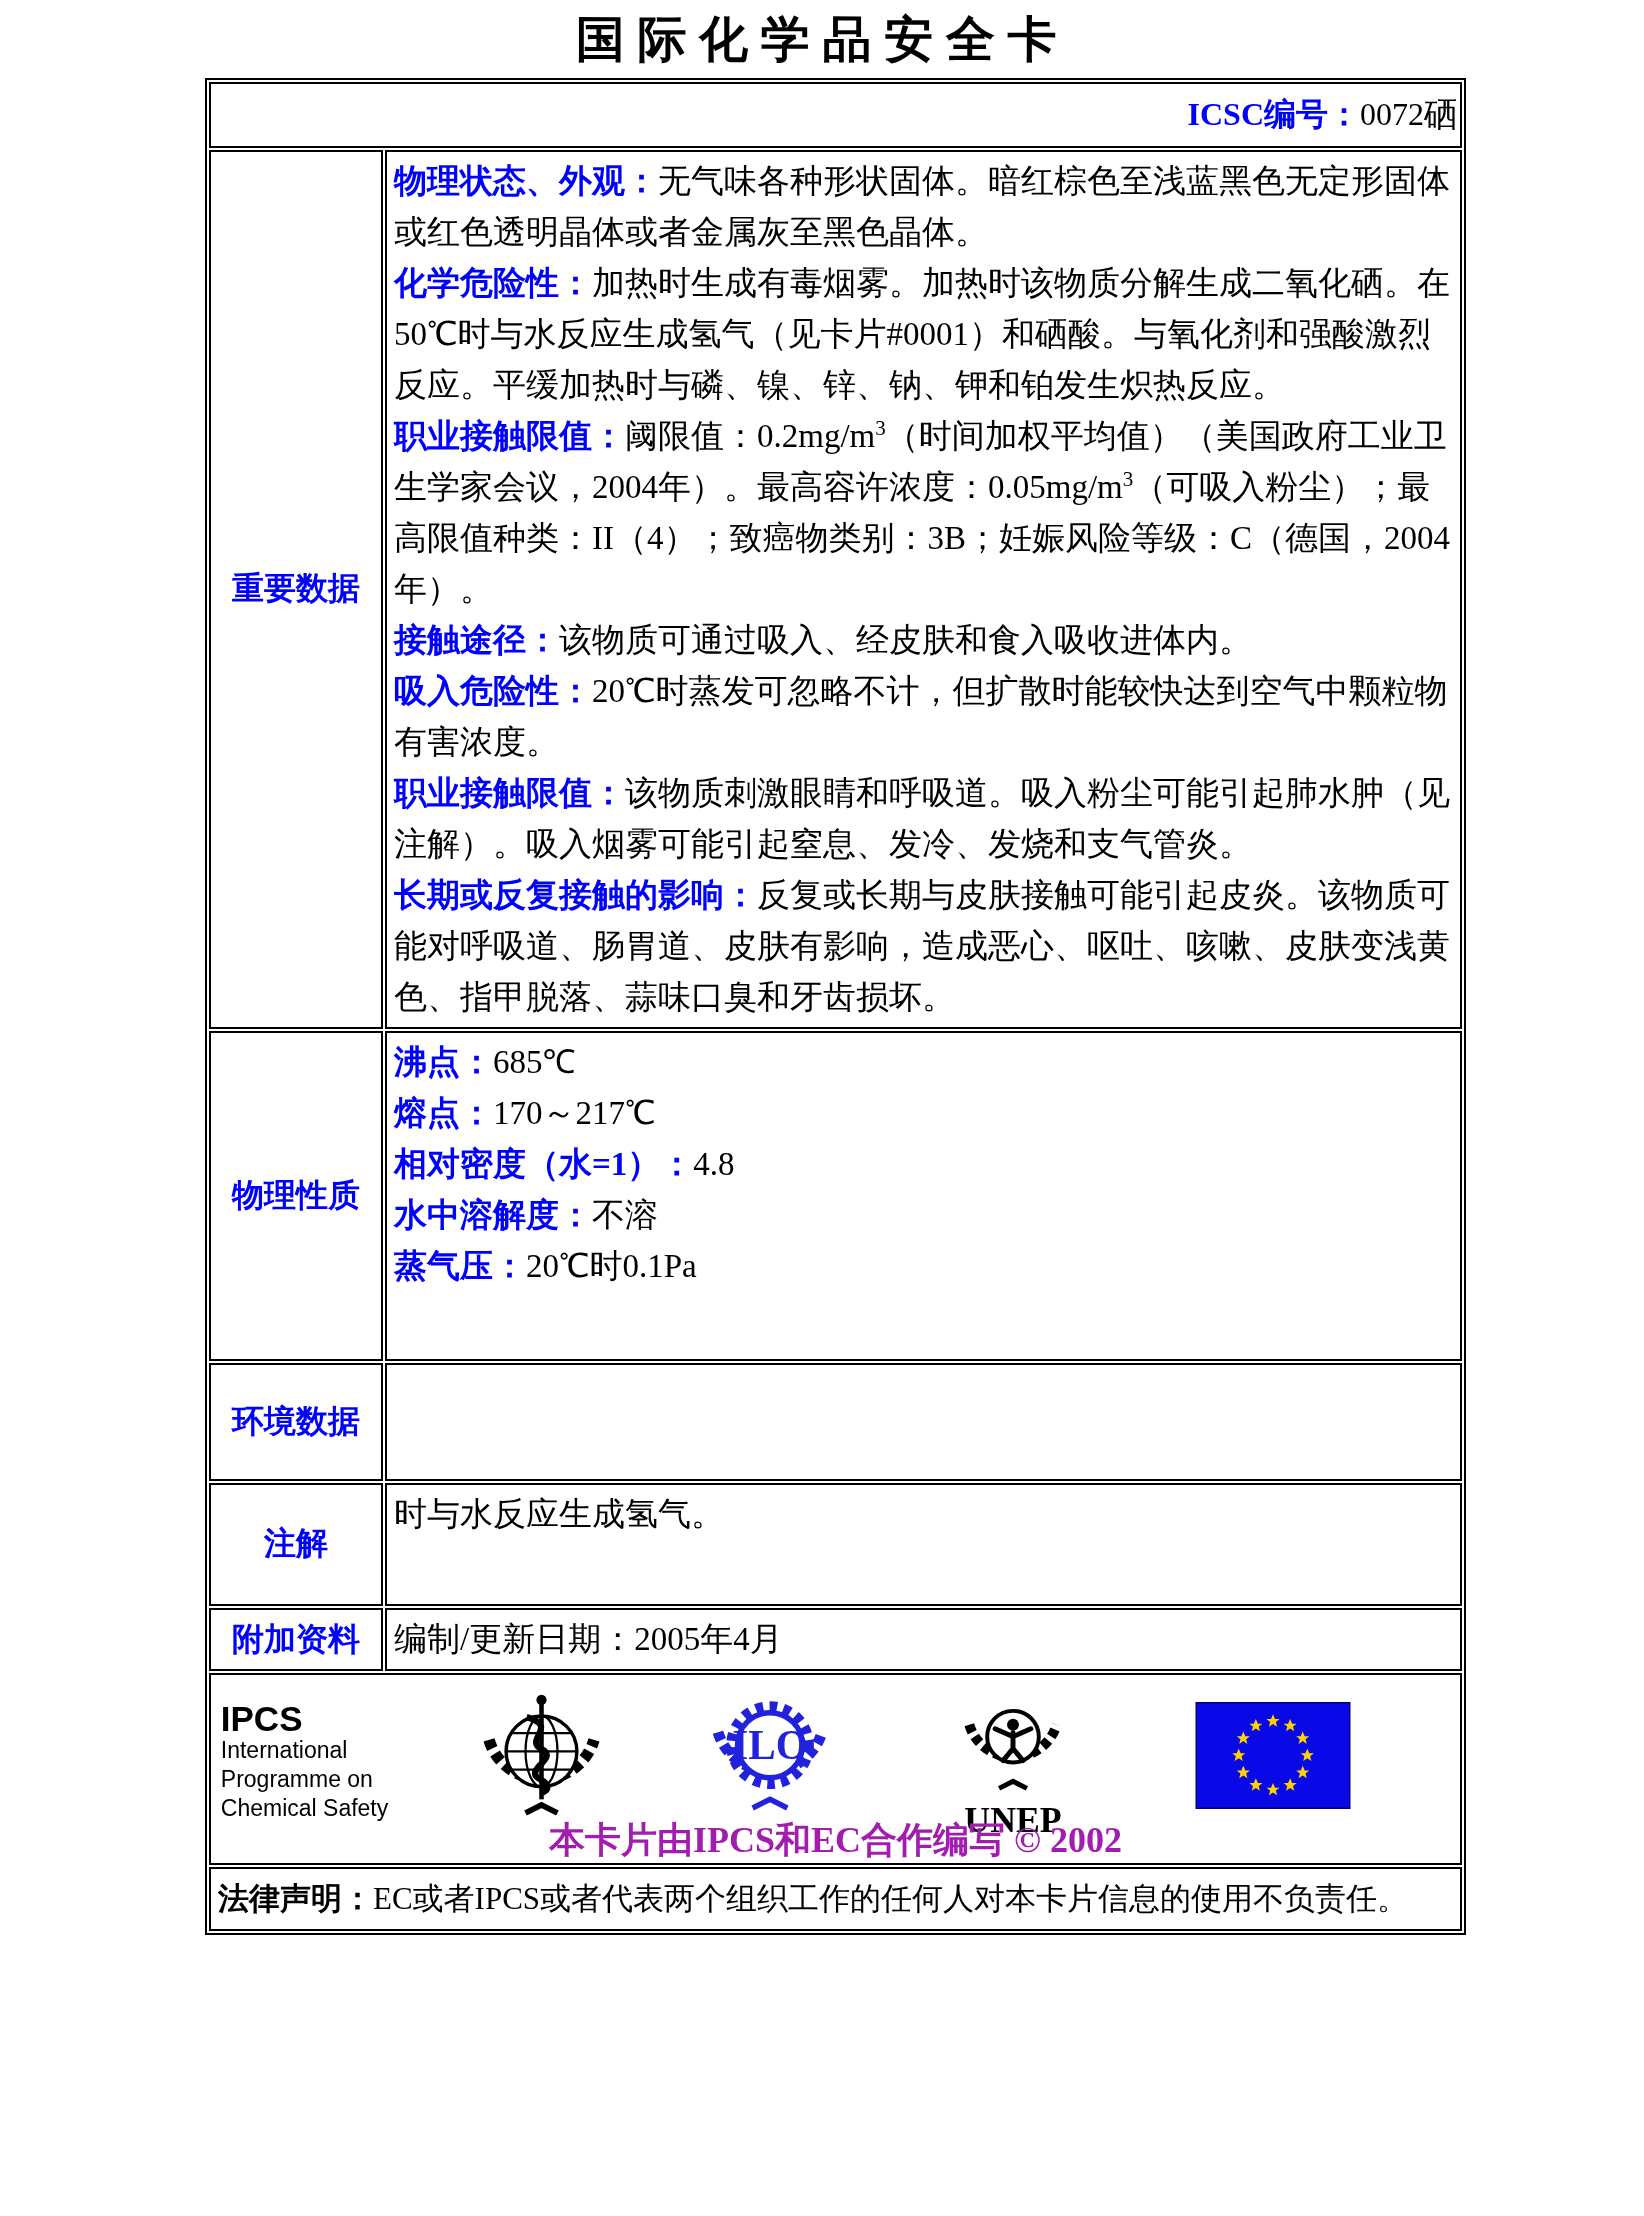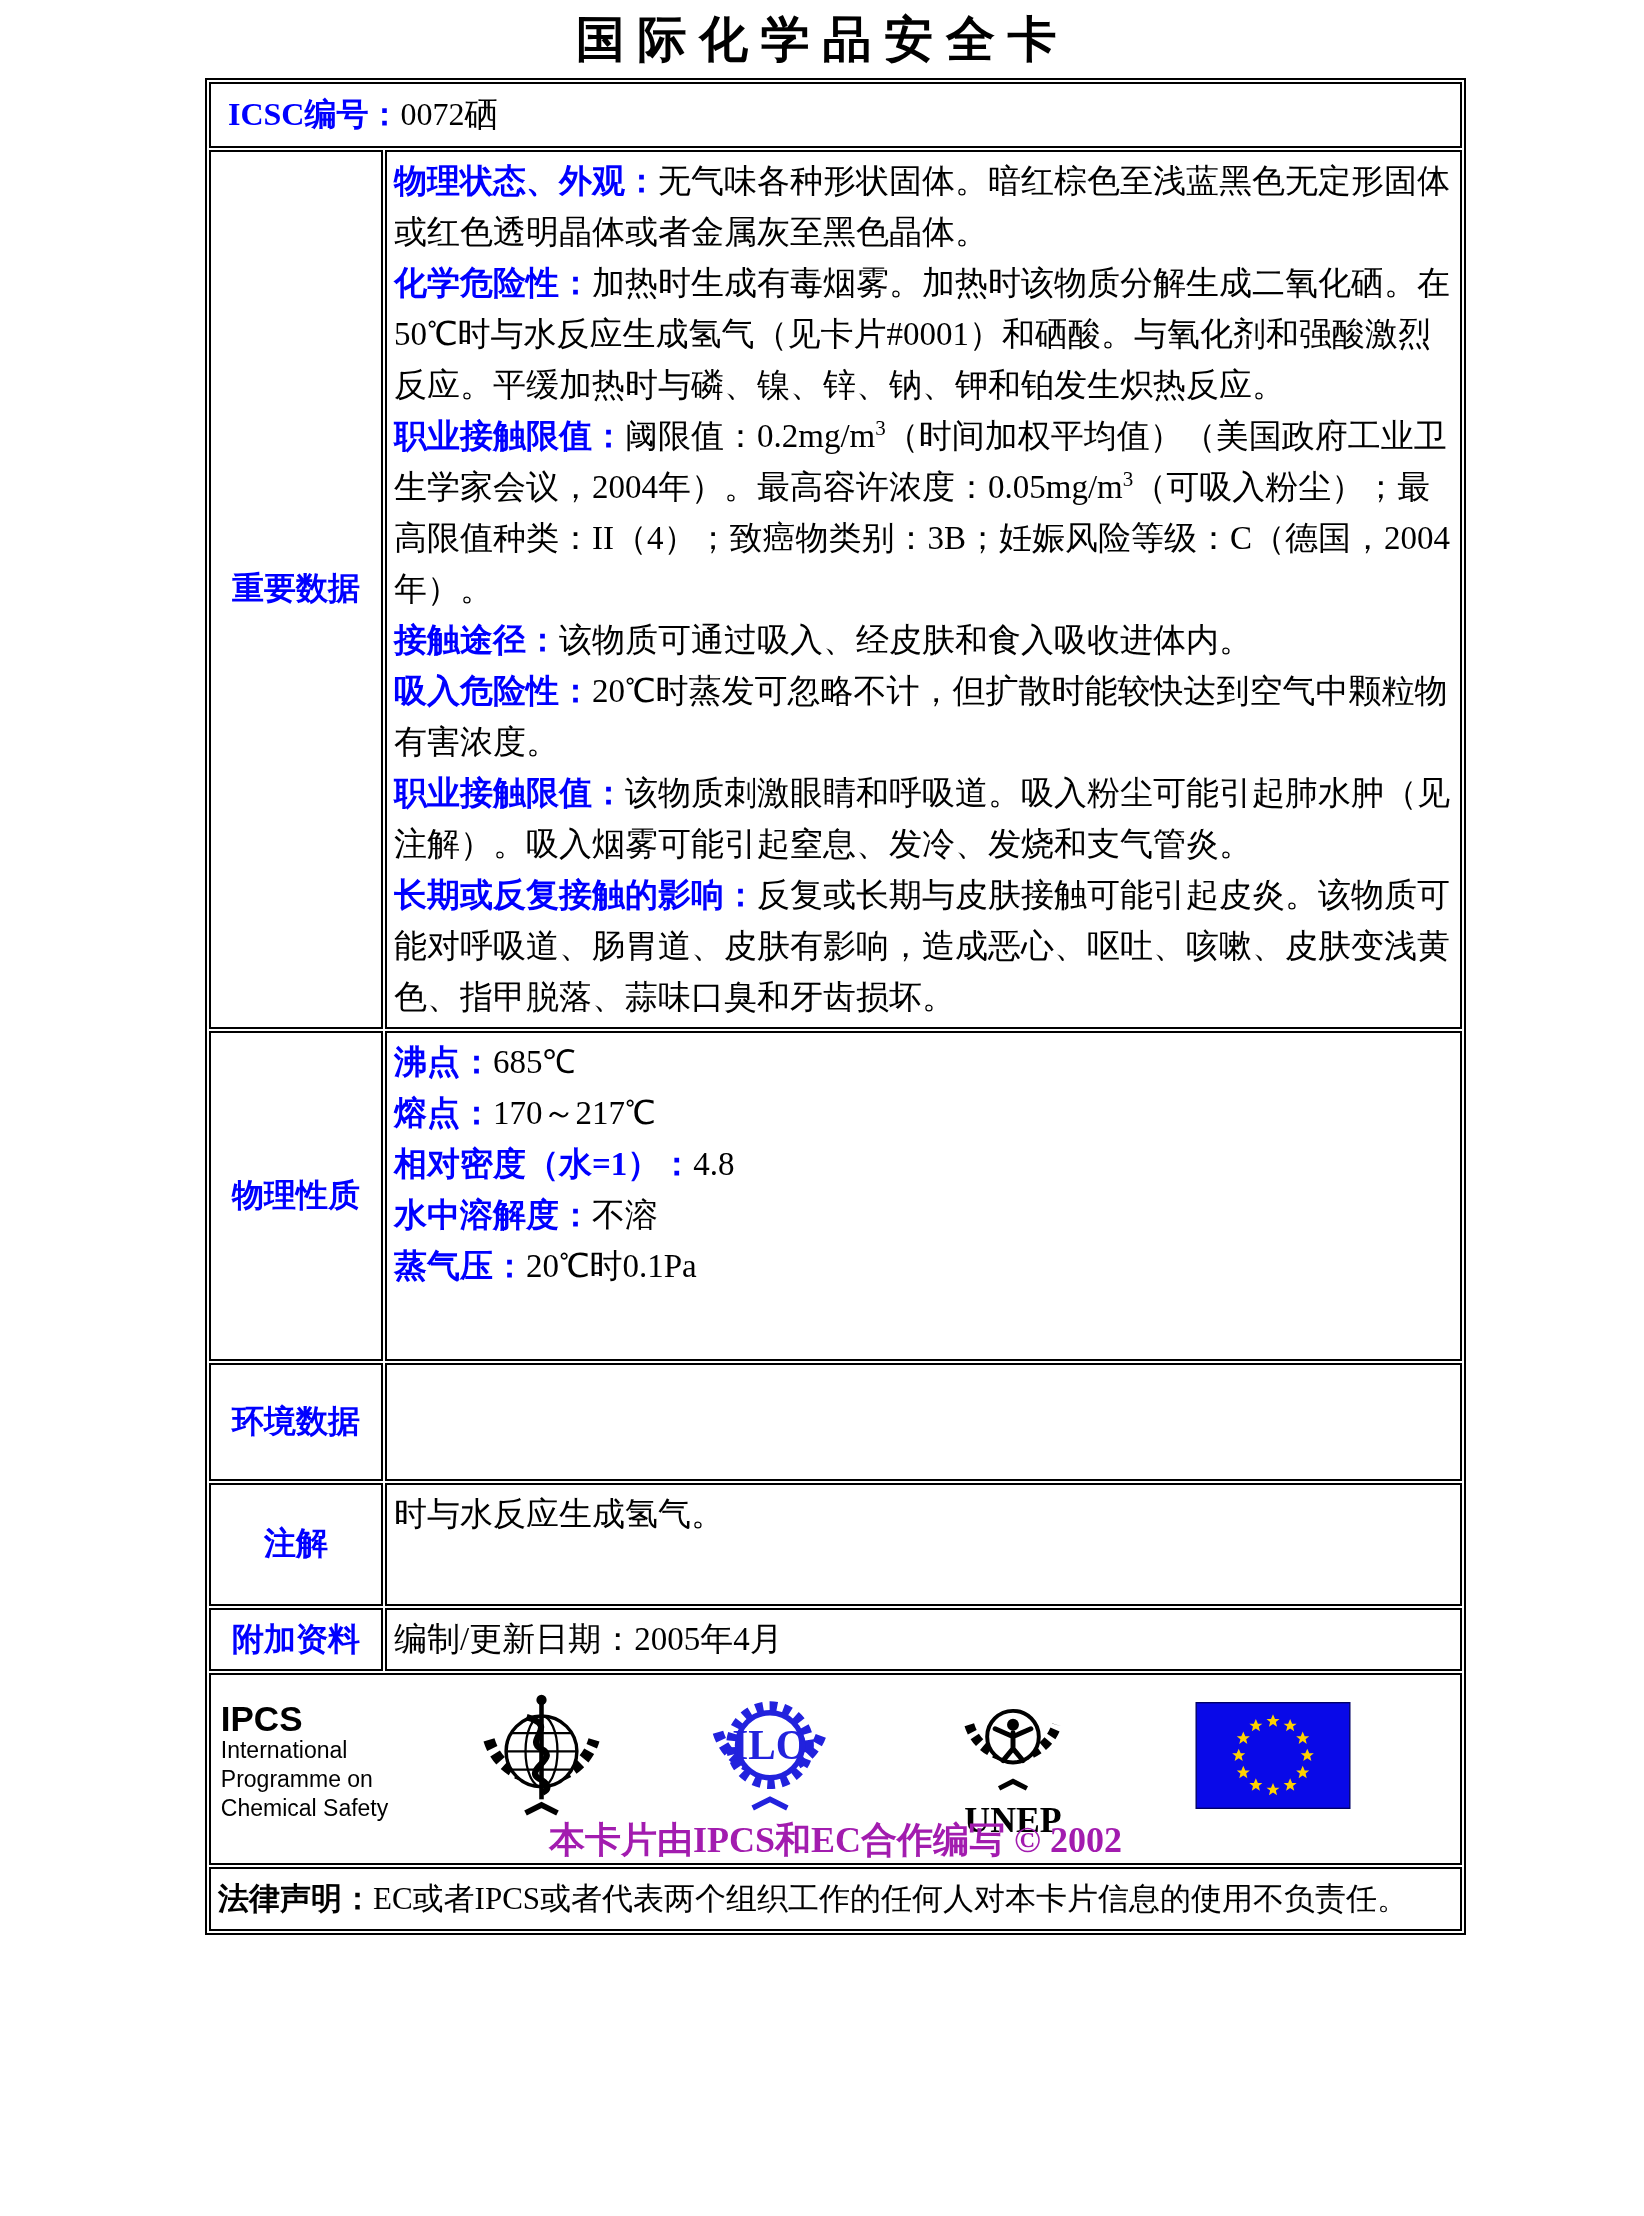--- a/index.html
+++ b/index.html
@@ -24,21 +24,21 @@
     font-family:"Liberation Serif", serif;
   }
   td.content{
     vertical-align:top;padding:4.2px 7px;font-size:33px;line-height:51px;
     text-align:left;word-break:break-all;
   }
   td.content p{margin:0;}
   .blue-lbl{color:#0000ff;font-weight:bold;}
   sup{font-size:21px;line-height:0;}
   
-  .hdr-wrap{display:flex;justify-content:flex-start;align-items:center;height:100%;padding:0 17px;}
+  .hdr-wrap{display:flex;justify-content:flex-end;align-items:center;height:100%;padding:0 2px;}
   .hdr-left{font-size:32px;}
   .hdr-left .blue-lbl{font-size:32px;}
   .hdr-name{font-size:34px;}
   
   td.logos-cell{position:relative;height:188px;}
   .ipcs-block{position:absolute;left:9.8px;top:27px;font-family:"Liberation Sans", sans-serif;}
   .ipcs-acronym{font-size:35px;font-weight:bold;line-height:34px;}
   .ipcs-line{font-size:23px;line-height:29px;}
   .logo{position:absolute;}
   .logo-who{left:262px;top:17px;}

